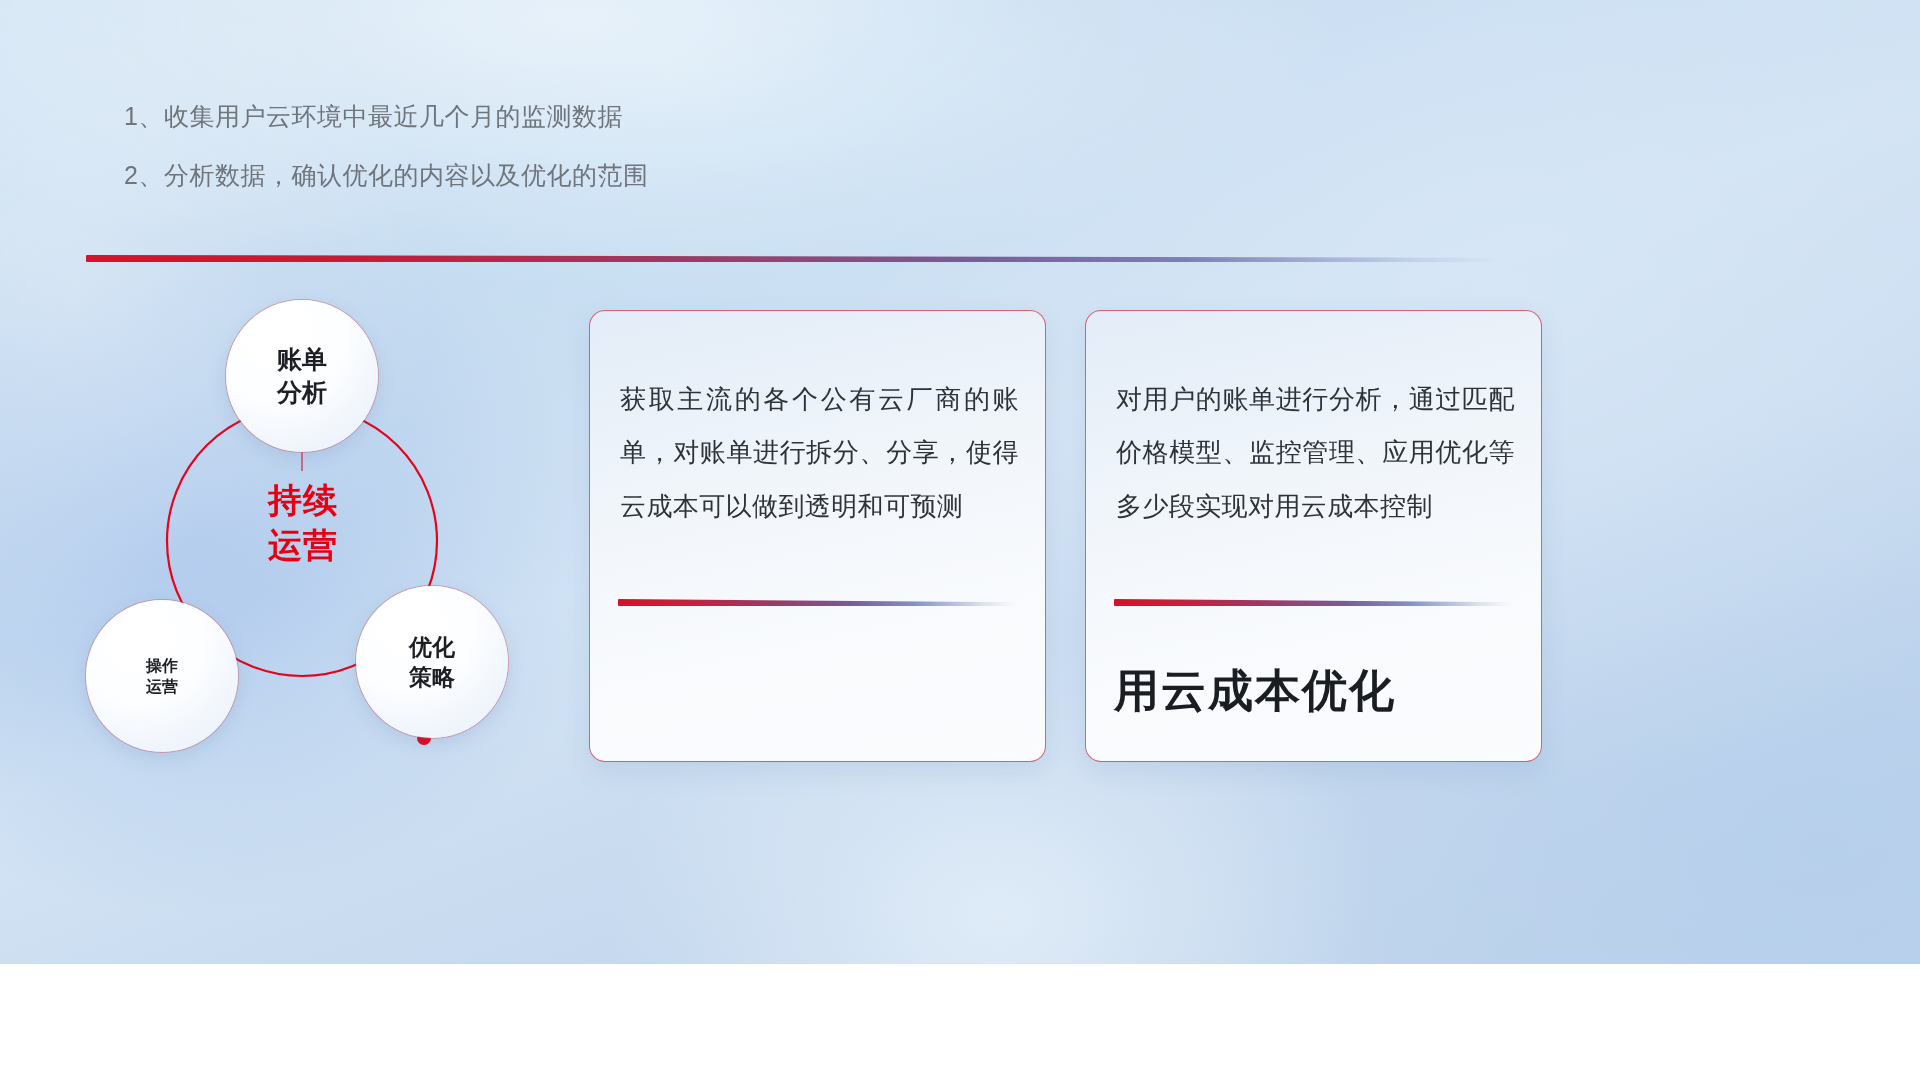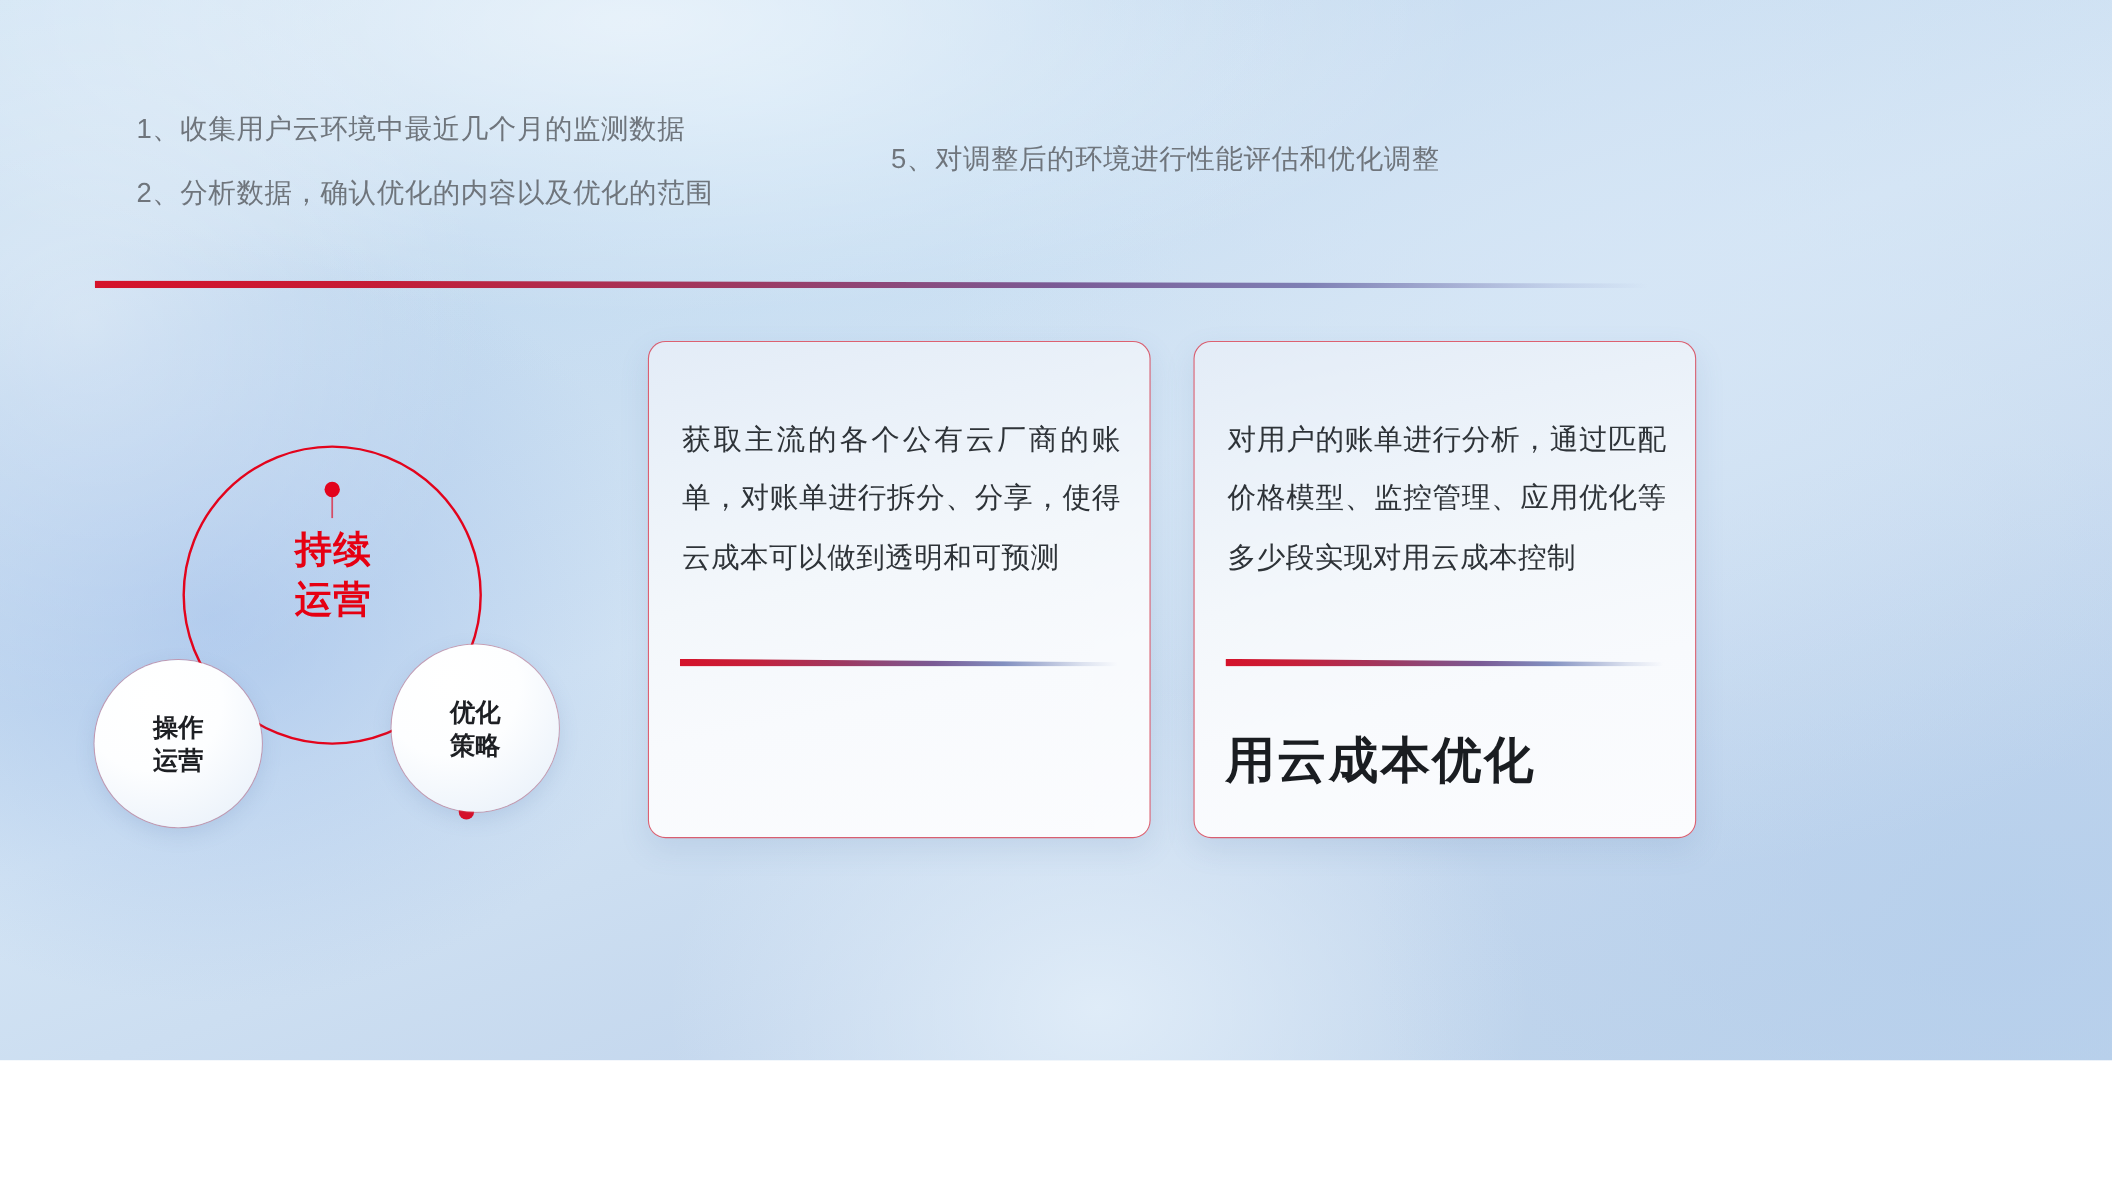--- a/index.html
+++ b/index.html
@@ -89,21 +89,21 @@
     box-shadow: 0 0 0 1px rgba(214,80,95,0.42), 0 6px 18px rgba(90,120,170,0.18);
   }
   #bubble-top {
     left: 148px; top: 12px;
     width: 152px; height: 152px;
     font-size: 25px;
   }
   #bubble-bl {
     left: 8px; top: 312px;
     width: 152px; height: 152px;
-    font-size: 23px;
+    font-size: 16px;
   }
   #bubble-br {
     left: 278px; top: 298px;
     width: 152px; height: 152px;
     font-size: 23px;
   }
   #center-label {
     position: absolute;
     left: 140px;
     top: 190px;
@@ -182,21 +182,20 @@
 <body>
 
 <div id="stage">
 
   <div id="steps-left" class="steps">
     <div class="line">1、收集用户云环境中最近几个月的监测数据</div>
     <div class="line">2、分析数据，确认优化的内容以及优化的范围</div>
   </div>
 
   <div id="steps-right" class="steps">
-    <div class="line">5、对调整后的环境进行性能评估和优化调整</div>
   </div>
 
   <div id="header-rule"></div>
 
   <div id="diagram">
 
     <svg width="470" height="480" viewBox="0 0 470 480">
 
       <circle cx="224" cy="253" r="135" fill="none" stroke="#e3041c" stroke-width="2.2"></circle>
 
@@ -207,20 +206,24 @@
       <line x1="224" y1="163" x2="224" y2="183" stroke="#e3041c" stroke-width="1.6" opacity="0.65"></line>
       <line x1="106" y1="444" x2="106" y2="424" stroke="#e3041c" stroke-width="1.6" opacity="0.65"></line>
       <line x1="346" y1="444" x2="346" y2="424" stroke="#e3041c" stroke-width="1.6" opacity="0.65"></line>
     </svg>
 
     <div id="center-label">
       <div>持续</div>
       <div>运营</div>
     </div>
 
+    <div id="bubble-top" class="bubble">
+      <div>账单</div>
+      <div>分析</div>
+    </div>
 
     <div id="bubble-bl" class="bubble">
       <div>操作</div>
       <div>运营</div>
     </div>
 
     <div id="bubble-br" class="bubble">
       <div>优化</div>
       <div>策略</div>
     </div>

